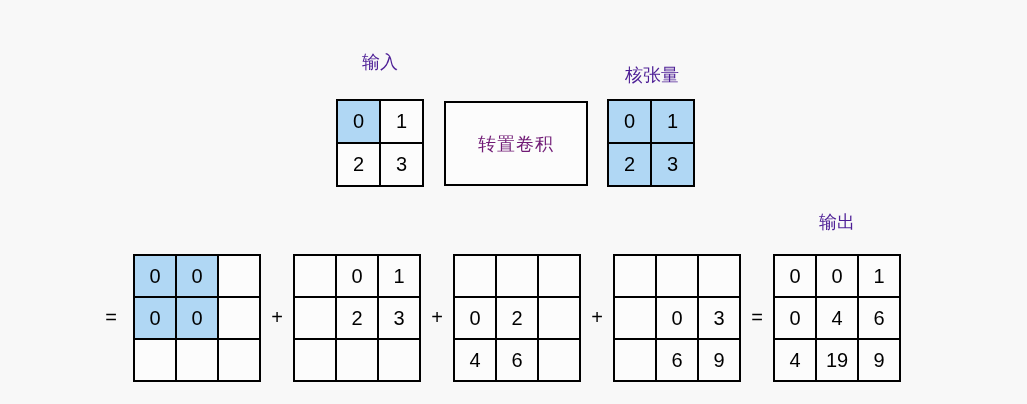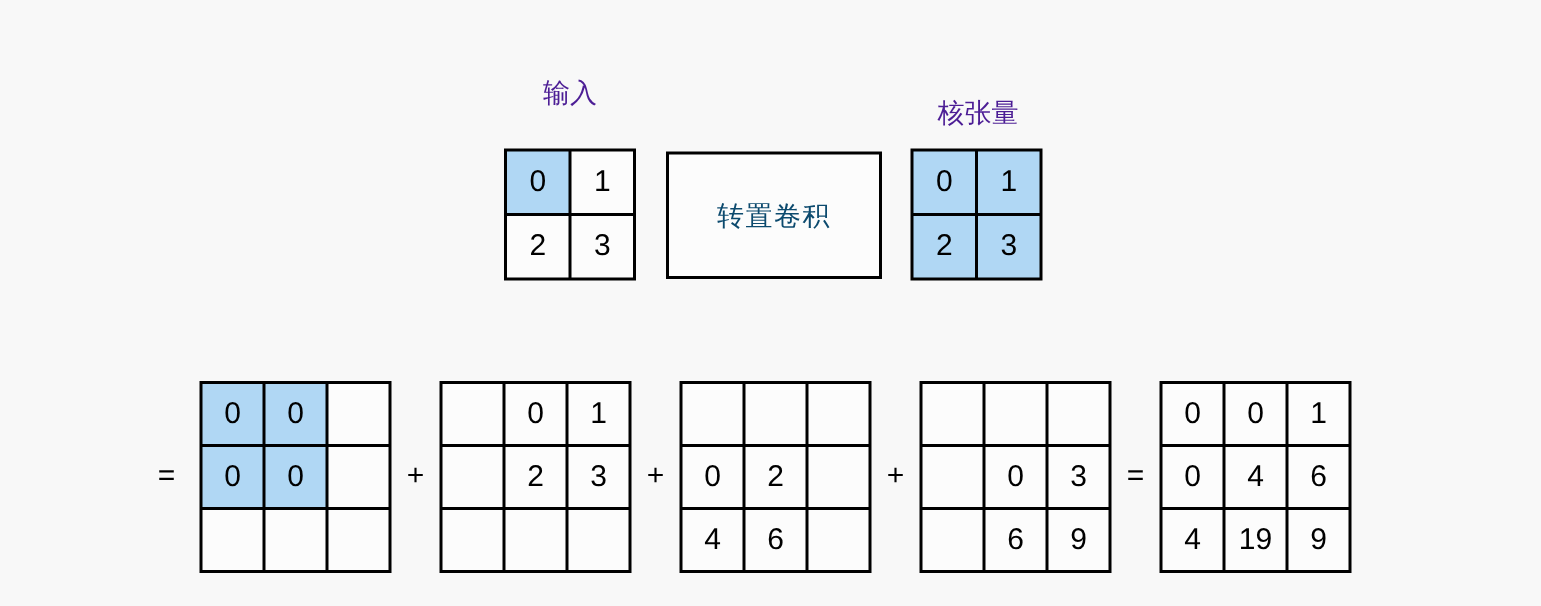--- a/index.html
+++ b/index.html
@@ -43,21 +43,21 @@
     position: absolute;
     left: 444px; top: 101px;
     width: 144px; height: 85px;
     box-sizing: border-box;
     border: 2px solid var(--border, #000);
     background: var(--cell, #fcfcfc);
     display: flex;
     align-items: center;
     justify-content: center;
     font-size: 18px;
-    color: #0c4a6e;
+    color: #701a75;
     letter-spacing: 1px;
   }
   .op {
     position: absolute;
     top: 306px;
     width: 24px;
     text-align: center;
     font-size: 20px;
     color: #000;
     line-height: 1.1;
@@ -137,20 +137,21 @@
     <div class="cell"></div>
     <div class="cell"></div>
     <div class="cell"></div>
     <div class="cell">0</div>
     <div class="cell">3</div>
     <div class="cell"></div>
     <div class="cell">6</div>
     <div class="cell">9</div>
   </div>
 
+  <div class="lbl" style="left:773px; top:211px; width:128px;">输出</div>
 
   <div class="grid g3" style="left:773px; top:254px;">
     <div class="cell">0</div>
     <div class="cell">0</div>
     <div class="cell">1</div>
     <div class="cell">0</div>
     <div class="cell">4</div>
     <div class="cell">6</div>
     <div class="cell">4</div>
     <div class="cell">19</div>

